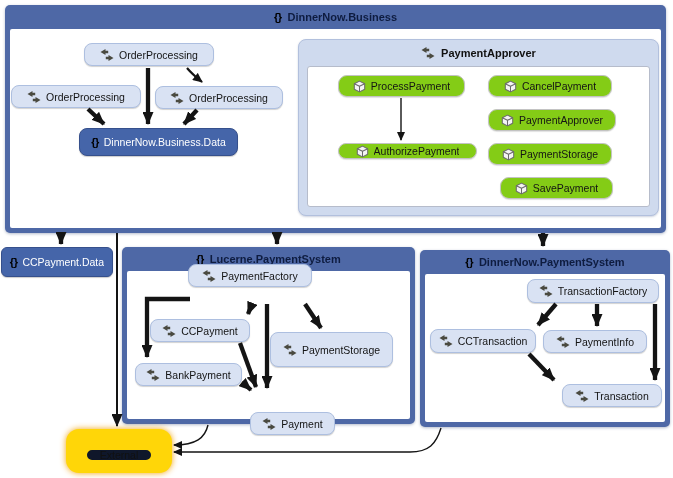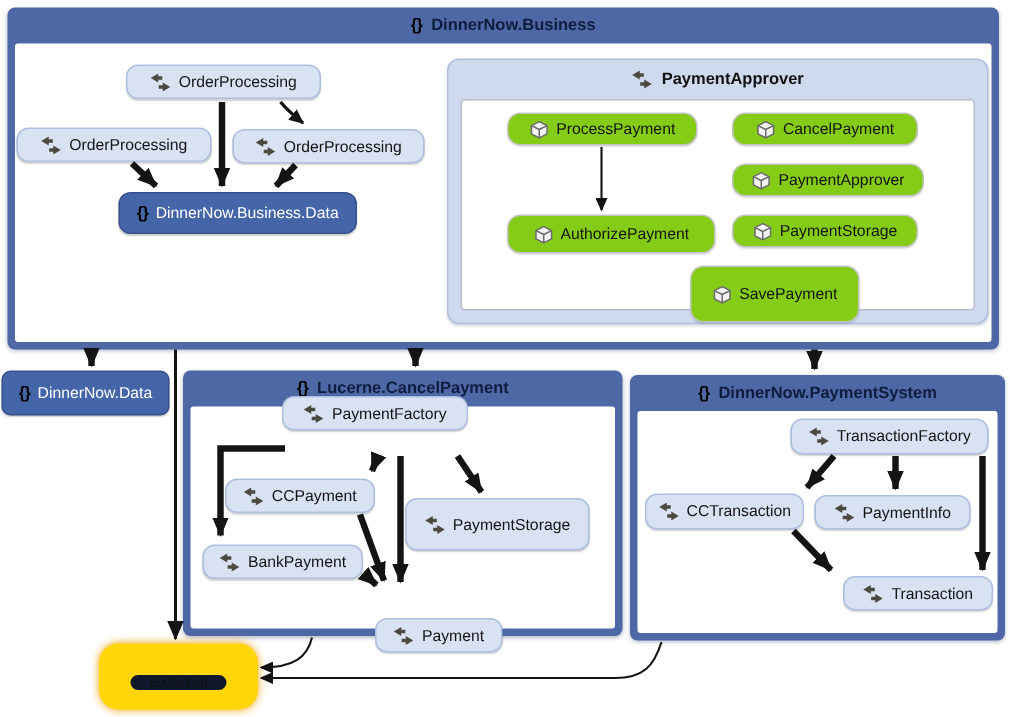--- a/index.html
+++ b/index.html
@@ -85,21 +85,21 @@
           <use href="#icon-class"></use>
         </svg>
       <span>PaymentApprover</span>
     </div>
     <div class="group-body"></div>
   </div>
 
   <div class="group blue" style="left:122px;top:247px;width:293px;height:177px">
     <div class="group-hdr">
       <span class="braces">{}</span>
-      <span>Lucerne.CancelPayment</span>
+      <span>Lucerne.PaymentSystem</span>
     </div>
     <div class="group-body"></div>
   </div>
 
   <div class="group blue" style="left:420px;top:250px;width:250px;height:177px">
     <div class="group-hdr">
       <span class="braces">{}</span>
       <span>DinnerNow.PaymentSystem</span>
     </div>
     <div class="group-body"></div>
@@ -145,42 +145,42 @@
         <use href="#icon-cube"></use>
       </svg>
     <span class="lbl">CancelPayment</span>
   </div>
   <div class="node white" style="left:488px;top:109px;width:128px;height:22px">
     <svg class="ic" width="13" height="13">
         <use href="#icon-cube"></use>
       </svg>
     <span class="lbl">PaymentApprover</span>
   </div>
-  <div class="node white" style="left:338px;top:143px;width:139px;height:26px">
+  <div class="node white" style="left:338px;top:143px;width:139px;height:16px">
     <svg class="ic" width="13" height="13">
         <use href="#icon-cube"></use>
       </svg>
     <span class="lbl">AuthorizePayment</span>
   </div>
   <div class="node white" style="left:488px;top:143px;width:124px;height:22px">
     <svg class="ic" width="13" height="13">
         <use href="#icon-cube"></use>
       </svg>
     <span class="lbl">PaymentStorage</span>
   </div>
-  <div class="node white" style="left:460px;top:177px;width:113px;height:38px">
+  <div class="node white" style="left:500px;top:177px;width:113px;height:22px">
     <svg class="ic" width="13" height="13">
         <use href="#icon-cube"></use>
       </svg>
     <span class="lbl">SavePayment</span>
   </div>
 
   <div class="node dark" style="left:1px;top:247px;width:112px;height:30px;border-radius:6px">
     <span class="braces">{}</span>
-    <span class="lbl">DinnerNow.Data</span>
+    <span class="lbl">CCPayment.Data</span>
   </div>
 
   <div class="node light" style="left:188px;top:264px;width:124px;height:23px">
     <svg class="ic" width="14" height="12">
         <use href="#icon-class"></use>
       </svg>
     <span class="lbl">PaymentFactory</span>
   </div>
   <div class="node light" style="left:150px;top:319px;width:100px;height:23px">
     <svg class="ic" width="14" height="12">

